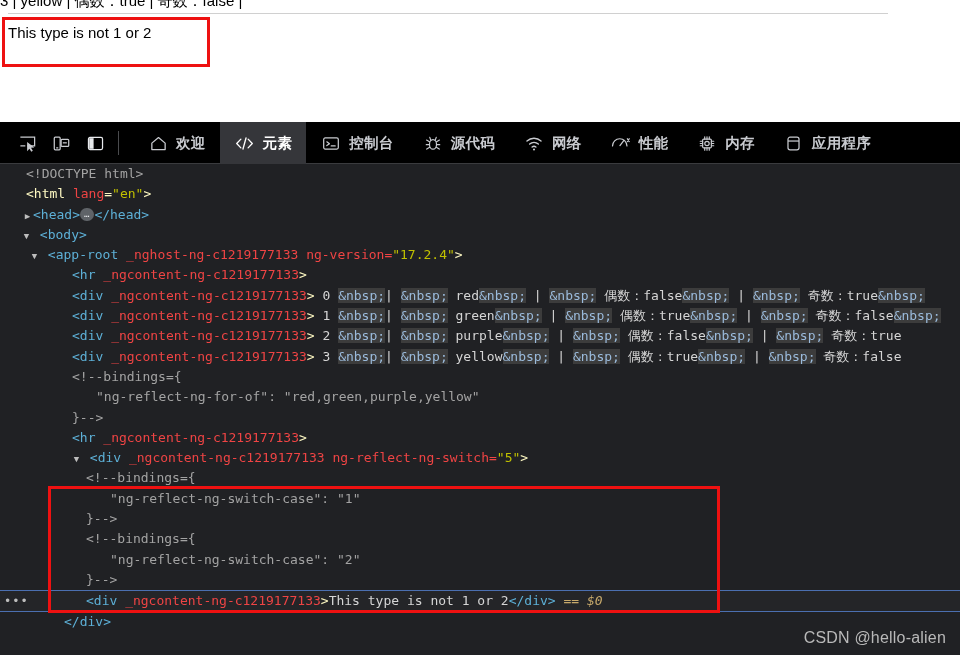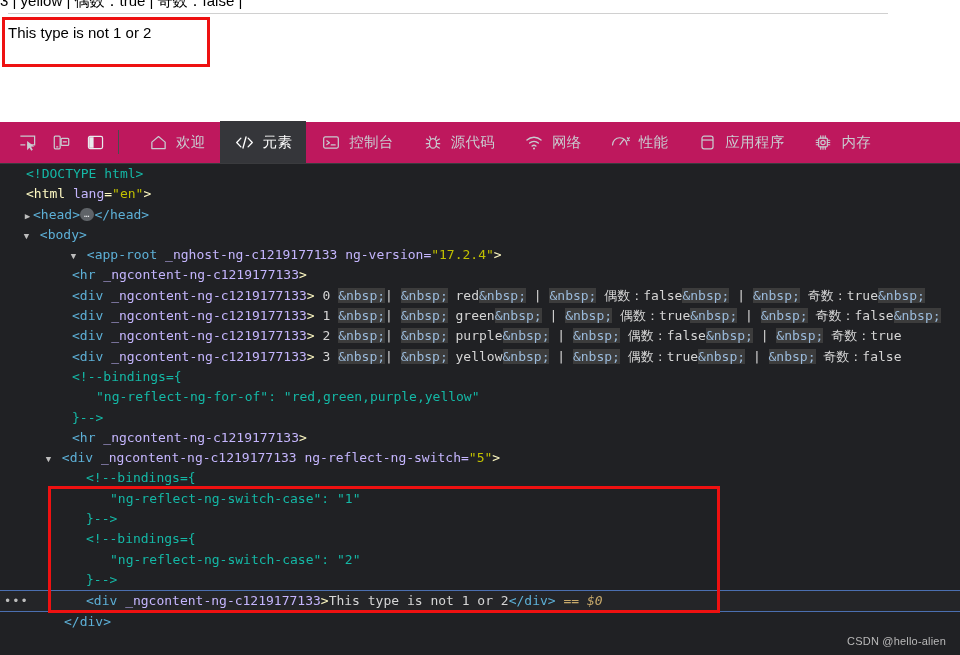--- a/index.html
+++ b/index.html
@@ -68,24 +68,25 @@
     left: 0; top: 122px;
     width: 960px;
     height: 533px;
     background: #202124;
   }
 
   #devtools-toolbar {
     position: relative;
     width: 960px;
     height: 42px;
-    background: #be185d;
+    background: #000000;
     display: flex;
-    align-items: flex-end;
+    align-items: flex-start;
     border-bottom: 1px solid #3a3b3e;
+    font-weight: bold;
   }
 
   .tb-left {
     display: flex;
     align-items: center;
     height: 42px;
     padding: 0 6px 0 10px;
   }
   .tb-icon-btn {
     width: 34px; height: 30px;
@@ -161,24 +162,24 @@
     transform: translateY(-50%);
     color: #bdbdbd;
     font-size: 12px;
     letter-spacing: 1px;
     line-height: 8px;
   }
 
   
   .t-punct   { color: #fef9c3; }
   .t-tag     { color: #5db0d7; }
-  .t-attr    { color: #c4b5fd; }
+  .t-attr    { color: #ef4444; }
   .t-valy    { color: #c0c000; }
   .t-text    { color: #d5d5d5; }
-  .t-comment { color: #14b8a6; }
+  .t-comment { color: #a3a3a3; }
   .t-nbsp    { background: #3c3c3c; color: #9bbbdc; }
   .t-sel     { color: #c7a96b; font-style: italic; }
   .t-eq      { color: #9aa0a6; }
   .t-cn      { color: #c9cbd0; }
 
   .arrow {
     display: inline-block;
     width: 11px;
     color: #bdbdbd;
     font-size: 9px;
@@ -206,21 +207,21 @@
     border: 3px solid #ee1111;
     pointer-events: none;
     z-index: 20;
   }
 
   .watermark {
     position: absolute;
     right: 14px;
     bottom: 8px;
     font-family: "Liberation Sans", sans-serif;
-    font-size: 11px;
+    font-size: 16px;
     color: #b9b9b9;
     letter-spacing: .2px;
   }
 </style>
 </head>
 <body>
 
 <div id="page-viewport">
 
   <div class="page-cutline">
@@ -326,42 +327,42 @@
             <path d="M2.6 12.6 A7.6 7.6 0 0 1 17.8 12.6"></path>
             <path d="M10.4 12.2 L14.6 6.6"></path>
             <path d="M18.2 5.0 L20.2 8.0 M20.2 5.0 L18.2 8.0"></path>
           </svg>
         </span>
         <span class="tab-label">性能</span>
       </div>
 
       <div class="tb-tab">
         <span class="tab-ico">
-          <svg width="19" height="19" viewBox="0 0 20 20" fill="none" stroke="#c9cbd0" stroke-width="1.3" stroke-linejoin="round">
-            <rect x="4.2" y="3.4" width="11.6" height="13.2" rx="2.2"></rect>
-            <path d="M4.2 7.4 H15.8"></path>
-          </svg>
-        </span>
-        <span class="tab-label">应用程序</span>
-      </div>
-
-      <div class="tb-tab">
-        <span class="tab-ico">
           <svg width="20" height="19" viewBox="0 0 20 20" fill="none" stroke="#c9cbd0" stroke-width="1.25" stroke-linecap="round">
             <rect x="5.4" y="5.4" width="9.2" height="9.2" rx="1.2"></rect>
             <circle cx="10" cy="10" r="2.3"></circle>
             <path d="M7.6 5.4 V2.9 M10 5.4 V2.9 M12.4 5.4 V2.9"></path>
             <path d="M7.6 14.6 V17.1 M10 14.6 V17.1 M12.4 14.6 V17.1"></path>
             <path d="M5.4 7.6 H2.9 M5.4 10 H2.9 M5.4 12.4 H2.9"></path>
             <path d="M14.6 7.6 H17.1 M14.6 10 H17.1 M14.6 12.4 H17.1"></path>
           </svg>
         </span>
         <span class="tab-label">内存</span>
       </div>
 
+      <div class="tb-tab">
+        <span class="tab-ico">
+          <svg width="19" height="19" viewBox="0 0 20 20" fill="none" stroke="#c9cbd0" stroke-width="1.3" stroke-linejoin="round">
+            <rect x="4.2" y="3.4" width="11.6" height="13.2" rx="2.2"></rect>
+            <path d="M4.2 7.4 H15.8"></path>
+          </svg>
+        </span>
+        <span class="tab-label">应用程序</span>
+      </div>
+
     </div>
   </div>
 
   <div id="elements-pane">
 
     <div class="code-line" style="padding-left:26px;">
       <span class="t-comment">&lt;!DOCTYPE html&gt;</span>
     </div>
 
     <div class="code-line" style="padding-left:26px;">
@@ -370,21 +371,21 @@
 
     <div class="code-line" style="padding-left:22px;">
       <span class="arrow">▶</span><span class="t-tag">&lt;head&gt;</span><span class="ellipsis-badge">…</span><span class="t-tag">&lt;/head&gt;</span>
     </div>
 
     <div class="code-line" style="padding-left:21px;">
       <span class="arrow">▼</span>
       <span class="t-tag">&lt;body&gt;</span>
     </div>
 
-    <div class="code-line" style="padding-left:68px;">
+    <div class="code-line" style="padding-left:29px;">
       <span class="arrow">▼</span>
       <span class="t-tag">&lt;app-root</span><span> </span><span class="t-attr">_nghost-ng-c1219177133</span><span> </span><span class="t-attr">ng-version=</span><span class="t-valy">"17.2.4"</span><span class="t-punct">&gt;</span>
     </div>
 
     <div class="code-line" style="padding-left:72px;">
       <span class="t-tag">&lt;hr</span><span> </span><span class="t-attr">_ngcontent-ng-c1219177133</span><span class="t-punct">&gt;</span>
     </div>
 
     <div class="code-line" style="padding-left:72px;">
       <span class="t-tag">&lt;div</span><span> </span><span class="t-attr">_ngcontent-ng-c1219177133</span><span class="t-punct">&gt;</span><span class="t-text"> </span><span class="t-text">0</span><span class="t-text"> </span><span class="t-nbsp">&amp;nbsp;</span><span class="t-text">|</span><span class="t-text">  </span><span class="t-nbsp">&amp;nbsp;</span><span class="t-text"> </span><span class="t-text">red</span><span class="t-nbsp">&amp;nbsp;</span><span class="t-text"> </span><span class="t-text">|</span><span class="t-text">  </span><span class="t-nbsp">&amp;nbsp;</span><span class="t-text"> </span><span class="t-text">偶数：</span><span class="t-text">false</span><span class="t-nbsp">&amp;nbsp;</span><span class="t-text"> </span><span class="t-text">|</span><span class="t-text">  </span><span class="t-nbsp">&amp;nbsp;</span><span class="t-text"> </span><span class="t-text">奇数：</span><span class="t-text">true</span><span class="t-nbsp">&amp;nbsp;</span>
@@ -411,21 +412,21 @@
     </div>
 
     <div class="code-line" style="padding-left:72px;">
       <span class="t-comment">}--&gt;</span>
     </div>
 
     <div class="code-line" style="padding-left:72px;">
       <span class="t-tag">&lt;hr</span><span> </span><span class="t-attr">_ngcontent-ng-c1219177133</span><span class="t-punct">&gt;</span>
     </div>
 
-    <div class="code-line" style="padding-left:43px;">
+    <div class="code-line" style="padding-left:71px;">
       <span class="arrow">▼</span>
       <span class="t-tag">&lt;div</span><span> </span><span class="t-attr">_ngcontent-ng-c1219177133</span><span> </span><span class="t-attr">ng-reflect-ng-switch=</span><span class="t-valy">"5"</span><span class="t-punct">&gt;</span>
     </div>
 
     <div class="code-line" style="padding-left:86px;">
       <span class="t-comment">&lt;!--bindings={</span>
     </div>
 
     <div class="code-line" style="padding-left:110px;">
       <span class="t-comment">"ng-reflect-ng-switch-case":</span><span class="t-comment"> </span><span class="t-comment">"1"</span>

